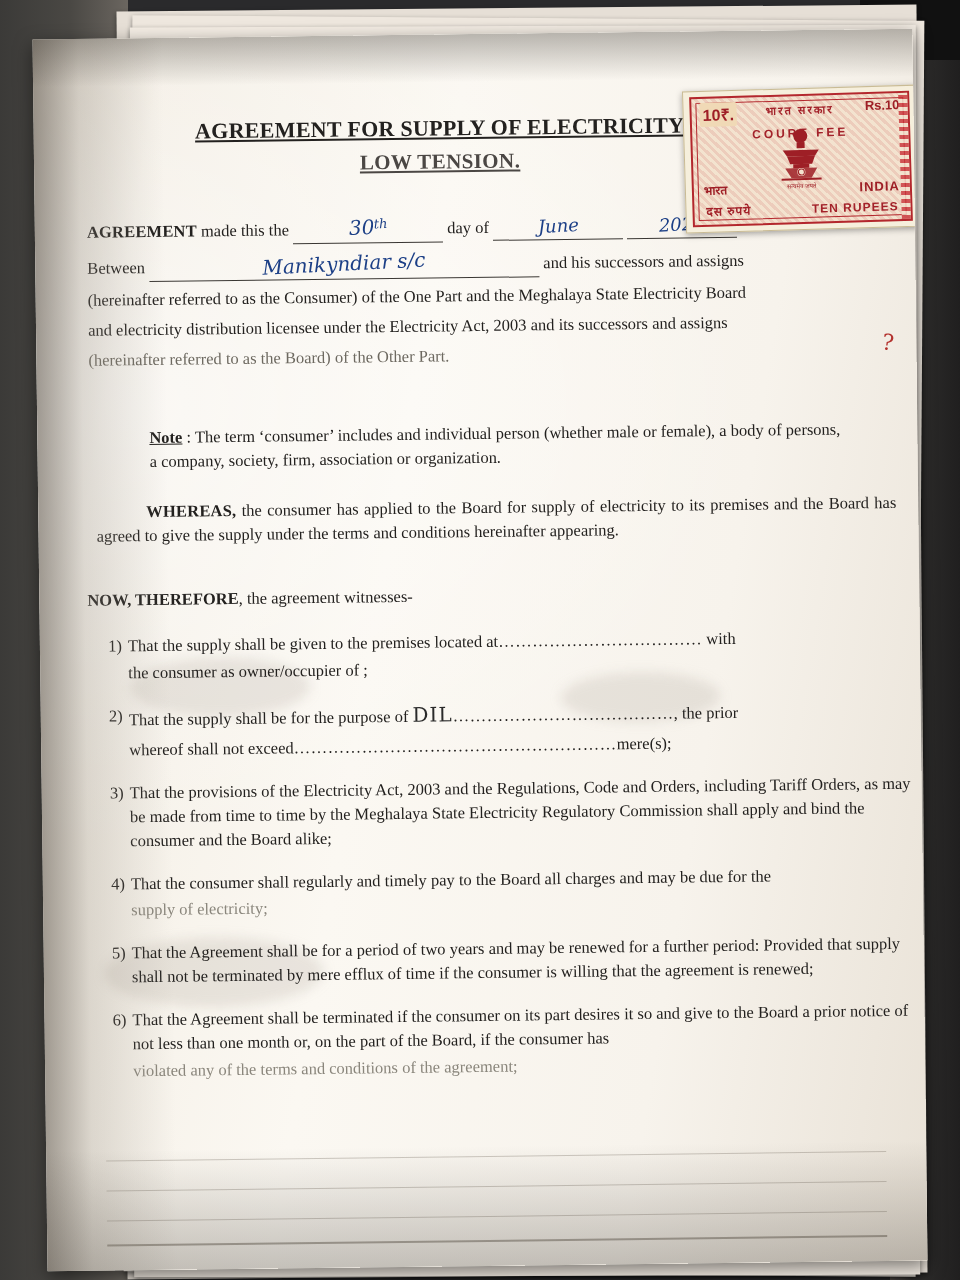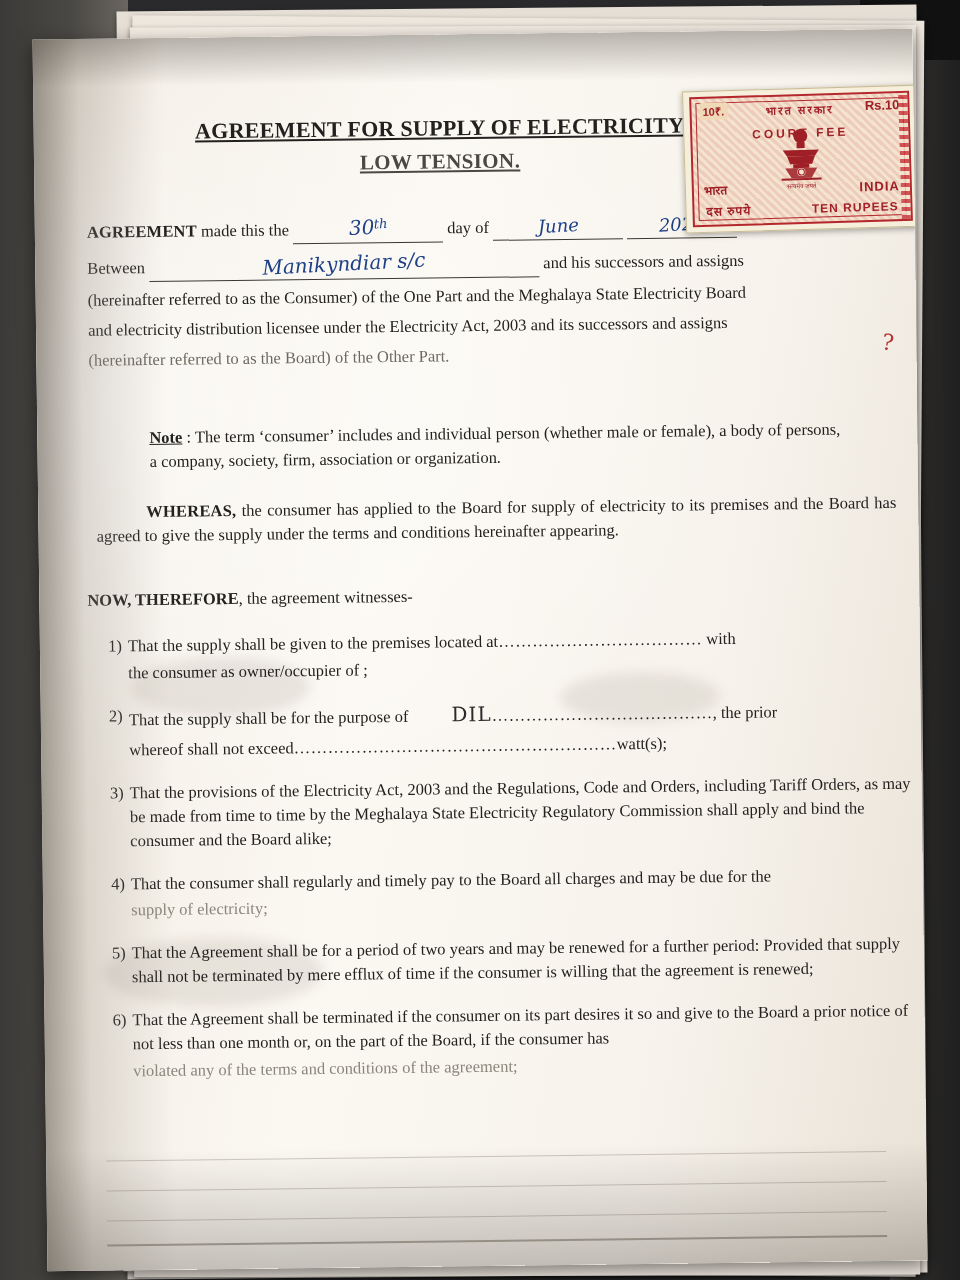--- a/index.html
+++ b/index.html
@@ -170,21 +170,20 @@
     font-size: 20px;
     transform: rotate(-2.2deg);
     display: inline-block;
   }
   .hand.sm { font-size: 18px; }
   .hand-dil {
     font-family: "DejaVu Serif", serif;
     color: #2a2a2a;
     font-size: 20px;
     letter-spacing: 1px;
-    margin-left: 39px;
   }
   .ul-line {
     display: inline-block;
     border-bottom: 1px solid #3a3733;
     text-align: center;
   }
 
   
   #stamp {
     position: absolute;
@@ -216,21 +215,21 @@
     font-family: "Liberation Sans", sans-serif;
     color: #a3222a;
     font-weight: bold;
   }
   .st-top { top: 6px; font-size: 11px; letter-spacing: 2px; }
   .st-mid { top: 30px; font-size: 12px; letter-spacing: 3px; }
   .st-bot { bottom: 5px; font-size: 12px; letter-spacing: 1px; }
   .st-val-l {
     position: absolute; left: 8px; top: 4px;
     font-family: "Liberation Sans", sans-serif;
-    font-size: 11px; font-weight: bold; color: #9e1f26;
+    font-size: 16px; font-weight: bold; color: #9e1f26;
     background: #f0d9b6; padding: 1px 3px; border-radius: 2px;
   }
   .st-val-r {
     position: absolute; right: 8px; top: 4px;
     font-family: "Liberation Sans", sans-serif;
     font-size: 13px; font-weight: bold; color: #9e1f26;
   }
   .st-india {
     position: absolute; right: 10px; bottom: 26px;
     font-family: "Liberation Sans", sans-serif;
@@ -345,21 +344,21 @@
         <li>
           <span class="num">1)</span>
           <span>That the supply shall be given to the premises located at</span><span class="dots">………………………………</span><span> with</span>
           <div style="margin-top:3px">the consumer as owner/occupier of ;</div>
         </li>
 
         <li>
           <span class="num">2)</span>
           <span>That the supply shall be for the purpose of </span><span class="hand-dil">DIL</span><span class="dots">…………………………………</span><span>, the prior</span>
           <div style="margin-top:5px">
-            <span>whereof shall not exceed</span><span class="dots">…………………………………………………</span><span>watt(s);</span>
+            <span>whereof shall not exceed</span><span class="dots">…………………………………………………</span><span>mere(s);</span>
           </div>
         </li>
 
         <li>
           <span class="num">3)</span>
           <span>That the provisions of the Electricity Act, 2003 and the Regulations, Code and Orders, including Tariff Orders, as may be made from time to time by the Meghalaya State Electricity Regulatory Commission shall apply and bind the consumer and the Board alike;</span>
         </li>
 
         <li>
           <span class="num">4)</span>

